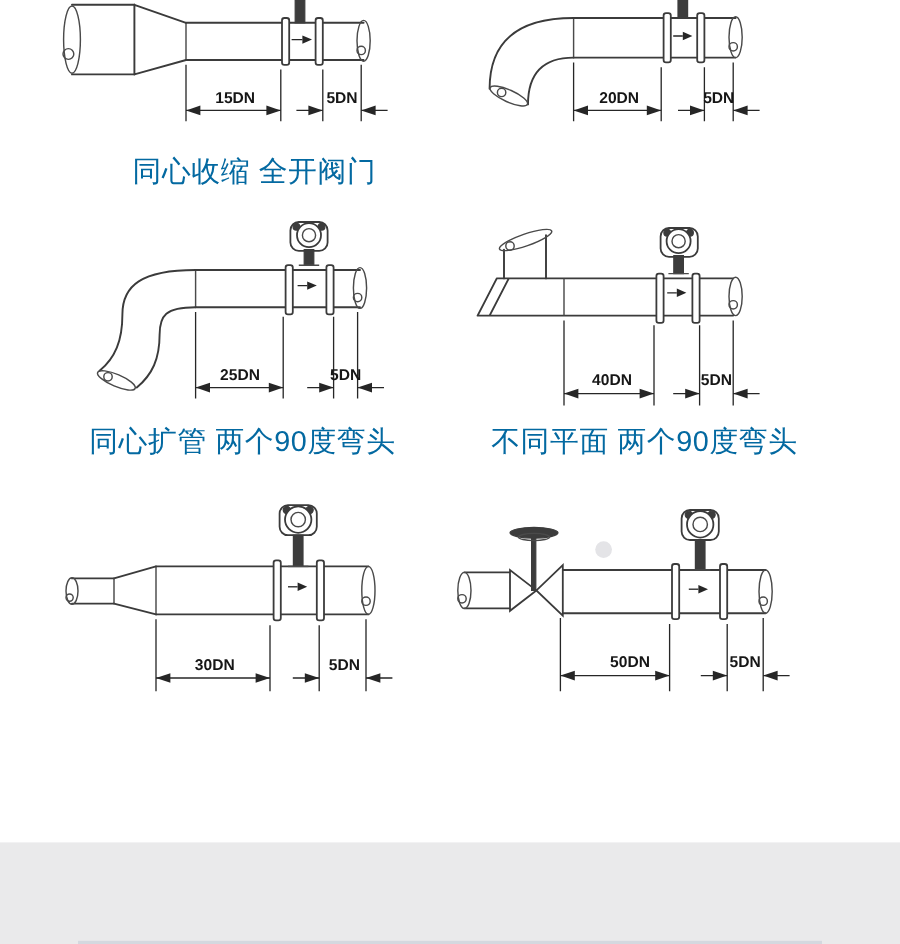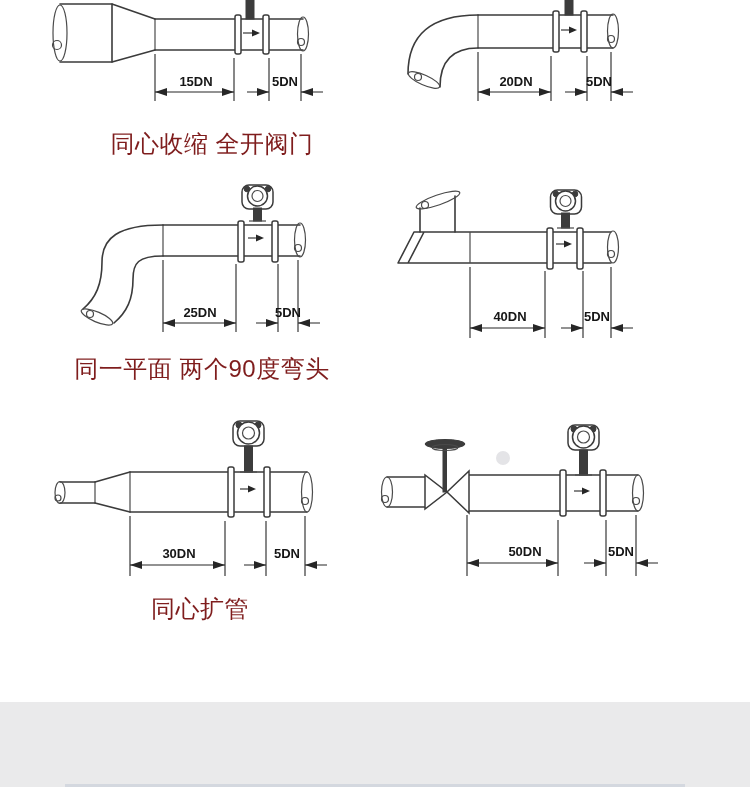--- a/index.html
+++ b/index.html
@@ -6,21 +6,21 @@
   html,body { width:750px; height:787px; }
   body {
     background:#ffffff;
     font-family:"Liberation Sans","DejaVu Sans",sans-serif;
     position:relative; overflow:hidden;
   }
   .stage { position:relative; width:750px; height:696px; background:#ffffff; }
   .fig-svg { position:absolute; }
   .caption {
     position:absolute; transform:translateX(-50%);
-    font-size:24px; line-height:28px; color:#7f1d1d;
+    font-size:24px; line-height:28px; color:#0369a1;
     white-space:nowrap; letter-spacing:0.5px;
     font-family:"Liberation Sans","DejaVu Sans",sans-serif;
   }
   .gray-band { position:absolute; left:0; top:702px; width:750px; height:85px; background:#eaeaeb; }
   .footer-edge { position:absolute; left:65px; bottom:0; width:620px; height:3px; background:#d4d8df; }
 
   svg .pipe  { fill:none; stroke:#3b3b3b; stroke-width:1.6; stroke-linejoin:round; stroke-linecap:round; }
   svg .pfill { fill:#ffffff; stroke:#3b3b3b; stroke-width:1.5; }
   svg .thin  { fill:none; stroke:#4a4a4a; stroke-width:1.2; }
   svg .dark  { fill:#3c3c3c; stroke:#3c3c3c; stroke-width:1; }
@@ -135,21 +135,21 @@
       <path class="dim" d="M163,143 H236"></path>
       <polygon class="dimhead" points="163,143 175,139 175,147"></polygon>
       <polygon class="dimhead" points="236,143 224,139 224,147"></polygon>
       <text class="dimtext" x="200" y="137">25DN</text>
       <path class="dim" d="M256,143 H278 M298,143 H320"></path>
       <polygon class="dimhead" points="278,143 266,139 266,147"></polygon>
       <polygon class="dimhead" points="298,143 310,139 310,147"></polygon>
       <text class="dimtext" x="288" y="137">5DN</text>
     </g>
   </svg>
-  <div class="caption" style="left:202px;top:355px">同一平面 两个90度弯头</div>
+  <div class="caption" style="left:202px;top:355px">同心扩管 两个90度弯头</div>
 
   <svg class="fig-svg" style="left:375px;top:180px" width="375" height="168" viewBox="0 0 375 168">
     <g>
       <path class="pipe" d="M45,28 V52 M80,16 V52"></path>
       <ellipse class="thin" cx="63" cy="20" rx="23" ry="5" transform="rotate(-19 63 20)"></ellipse>
       <circle class="thin" cx="50" cy="25" r="3.5"></circle>
       <path class="pipe" d="M39,52 H236 M23,83 H236 M39,52 L23,83 M49,52 L33,83"></path>
       <path class="thin" d="M95,52 V83"></path>
       <ellipse class="thin" cx="238" cy="67" rx="5.5" ry="16"></ellipse>
       <circle class="thin" cx="236" cy="74" r="3.5"></circle>
@@ -174,20 +174,21 @@
       <path class="dim" d="M95,148 H170"></path>
       <polygon class="dimhead" points="95,148 107,144 107,152"></polygon>
       <polygon class="dimhead" points="170,148 158,144 158,152"></polygon>
       <text class="dimtext" x="135" y="141">40DN</text>
       <path class="dim" d="M186,148 H208 M236,148 H258"></path>
       <polygon class="dimhead" points="208,148 196,144 196,152"></polygon>
       <polygon class="dimhead" points="236,148 248,144 248,152"></polygon>
       <text class="dimtext" x="222" y="141">5DN</text>
     </g>
   </svg>
+  <div class="caption" style="left:537px;top:355px">不同平面 两个90度弯头</div>
 
   <svg class="fig-svg" style="left:0;top:420px" width="375" height="170" viewBox="0 0 375 170">
     <g>
       <path class="pipe" d="M60,62 H95 M60,83 H95"></path>
       <ellipse class="thin" cx="60" cy="72.5" rx="5" ry="11"></ellipse>
       <circle class="thin" cx="58" cy="78" r="3"></circle>
       <path class="pipe" d="M95,62 L130,52 M95,83 L130,92"></path>
       <path class="thin" d="M95,62 V83 M130,52 V92"></path>
       <path class="pipe" d="M130,52 H307 M130,92 H307"></path>
       <ellipse class="thin" cx="307" cy="72" rx="5.5" ry="20"></ellipse>
@@ -213,21 +214,20 @@
       <path class="dim" d="M130,145 H225"></path>
       <polygon class="dimhead" points="130,145 142,141 142,149"></polygon>
       <polygon class="dimhead" points="225,145 213,141 213,149"></polygon>
       <text class="dimtext" x="179" y="138">30DN</text>
       <path class="dim" d="M244,145 H266 M305,145 H327"></path>
       <polygon class="dimhead" points="266,145 254,141 254,149"></polygon>
       <polygon class="dimhead" points="305,145 317,141 317,149"></polygon>
       <text class="dimtext" x="287" y="138">5DN</text>
     </g>
   </svg>
-  <div class="caption" style="left:200px;top:595px">同心扩管</div>
 
   <svg class="fig-svg" style="left:375px;top:420px" width="375" height="170" viewBox="0 0 375 170">
     <circle class="ghost" cx="128" cy="38" r="7"></circle>
     <g>
       <path class="pipe" d="M12,57 H50 M12,87 H50"></path>
       <ellipse class="thin" cx="12" cy="72" rx="5.5" ry="15"></ellipse>
       <circle class="thin" cx="10" cy="79" r="3.5"></circle>
       <path class="pipe" d="M94,55 H263 M94,91 H263"></path>
       <ellipse class="thin" cx="263" cy="73" rx="5.5" ry="18"></ellipse>
       <circle class="thin" cx="261" cy="81" r="3.5"></circle>

